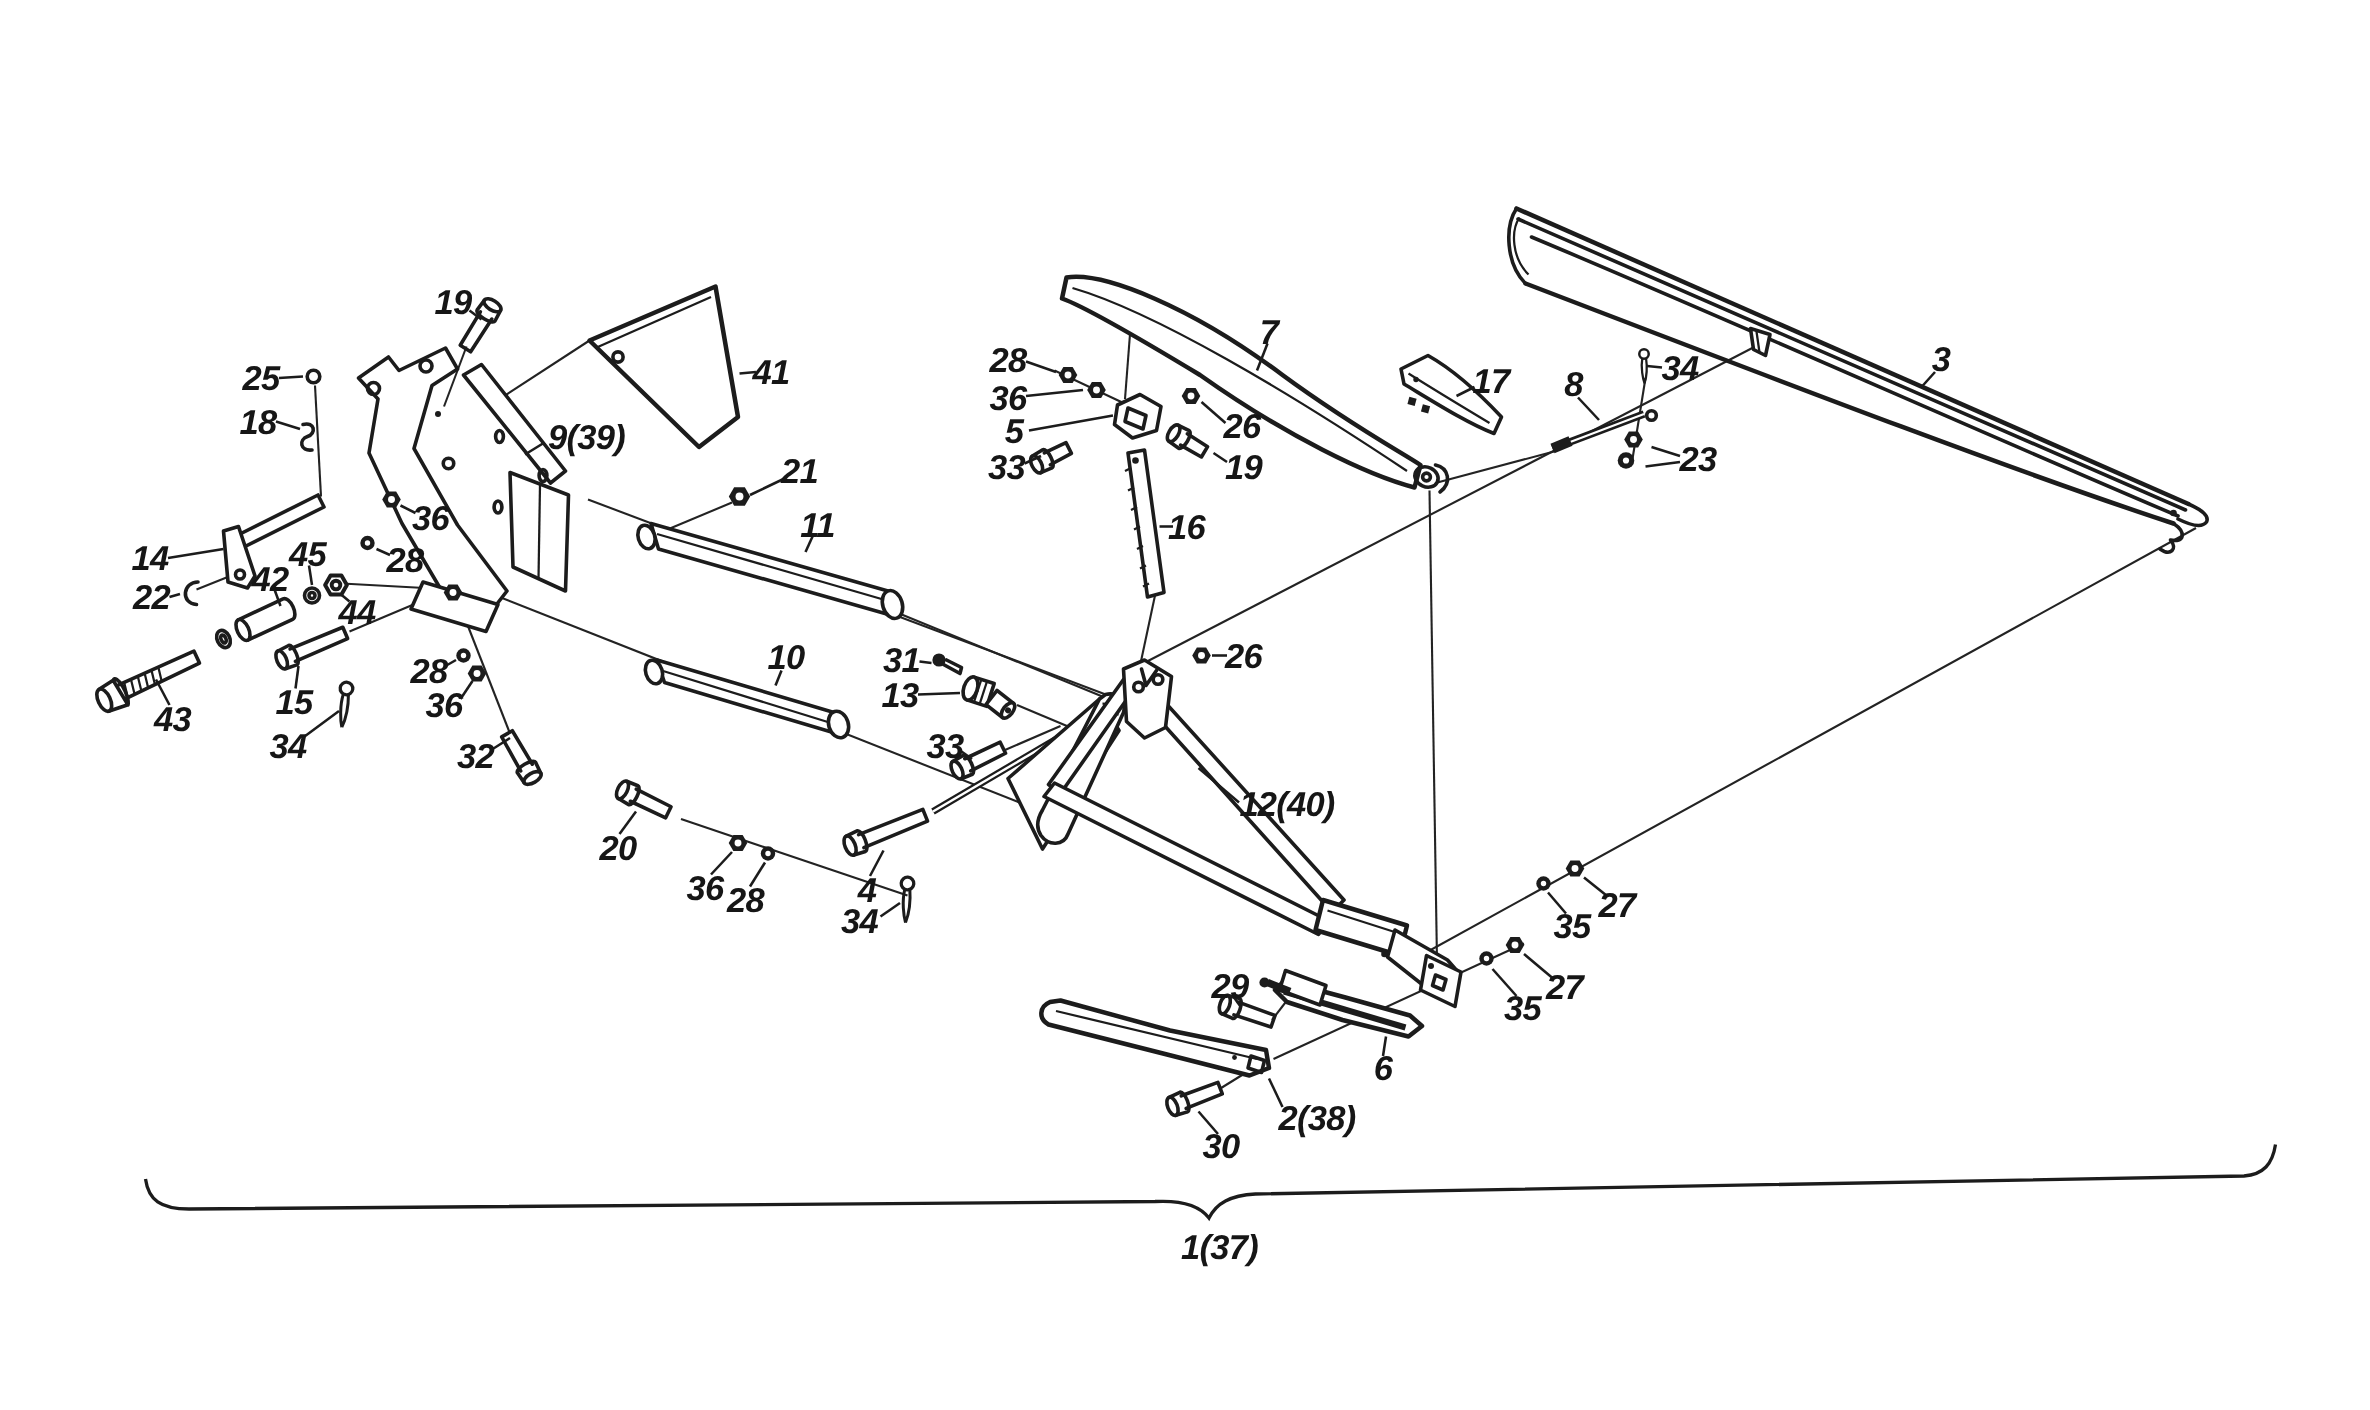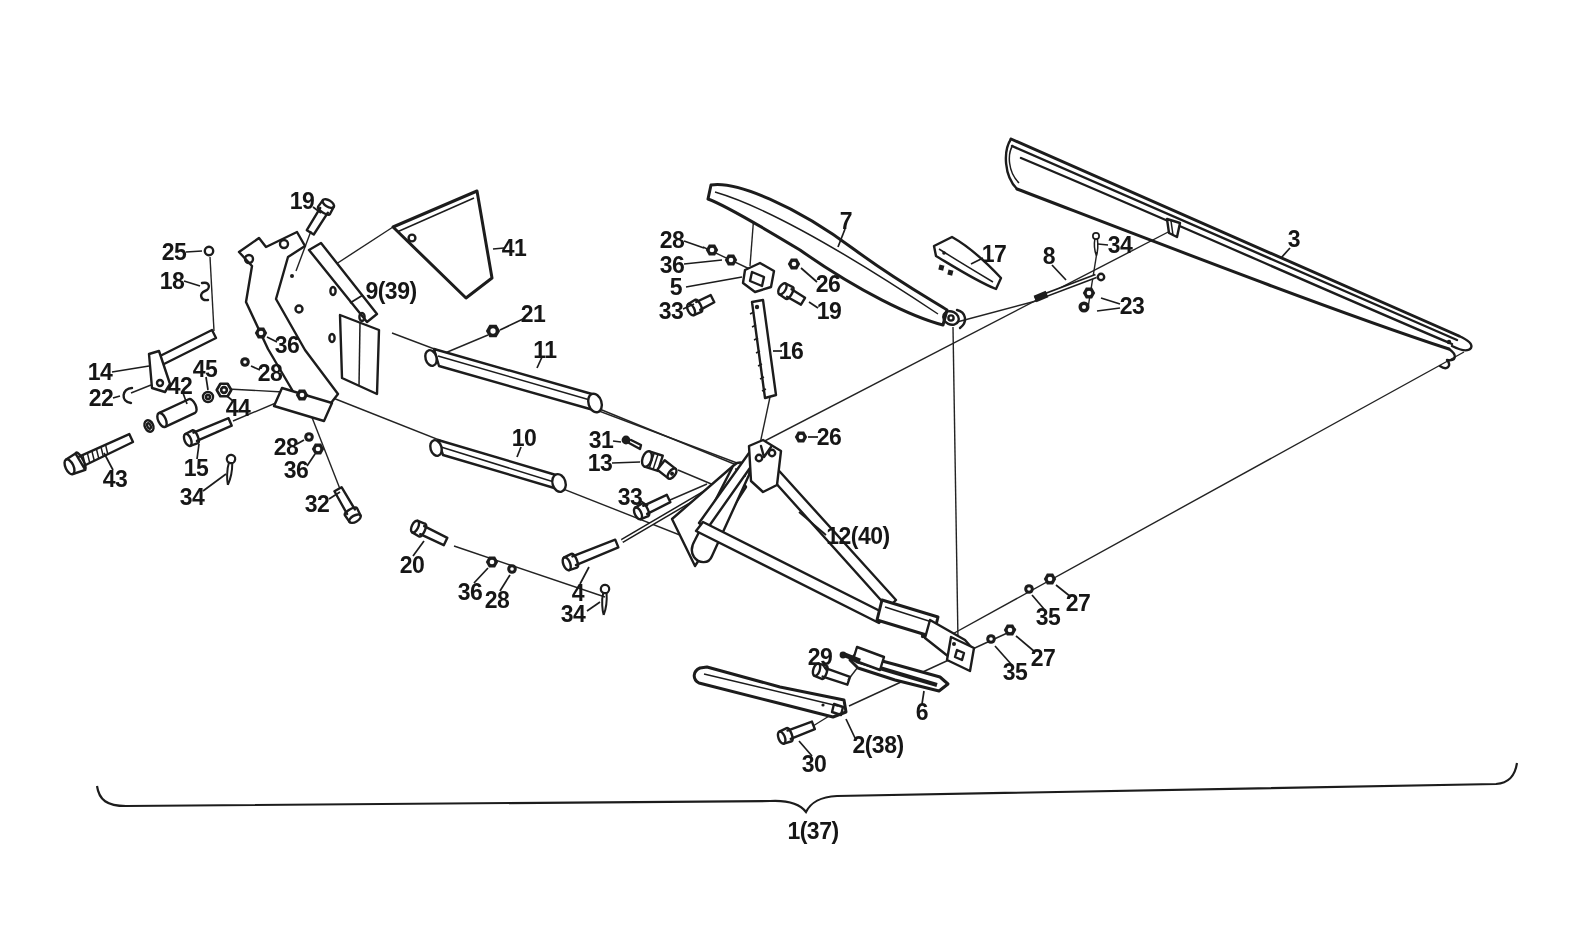--- a/index.html
+++ b/index.html
@@ -1,17 +1,17 @@
 <!DOCTYPE html>
 <html><head>
 <meta charset="utf-8">
 <style>
   html,body{margin:0;padding:0;background:#f2f2f0;}
   #stage{position:relative;width:1580px;height:940px;background:#ffffff;overflow:hidden;
-         font-family:"Liberation Sans", sans-serif;}
+         font-family:"Liberation Sans", sans-serif;font-style:italic;}
   svg{position:absolute;left:0;top:0;}
   .outline{fill:#ffffff;stroke:#1c1c1c;stroke-width:2.4;stroke-linejoin:round;}
   .outline-th{fill:#ffffff;stroke:#1c1c1c;stroke-width:3;stroke-linejoin:round;}
   .onf{fill:none;stroke:#1c1c1c;stroke-width:2.4;stroke-linejoin:round;stroke-linecap:round;}
   .onf-th{fill:none;stroke:#1c1c1c;stroke-width:3;stroke-linecap:round;}
   .thin{fill:none;stroke:#1c1c1c;stroke-width:1.5;}
   .aline{fill:none;stroke:#232323;stroke-width:1.4;}
   .leader{fill:none;stroke:#1c1c1c;stroke-width:1.7;}
   .ink{fill:#1c1c1c;}
   .bg{fill:#ffffff;}

